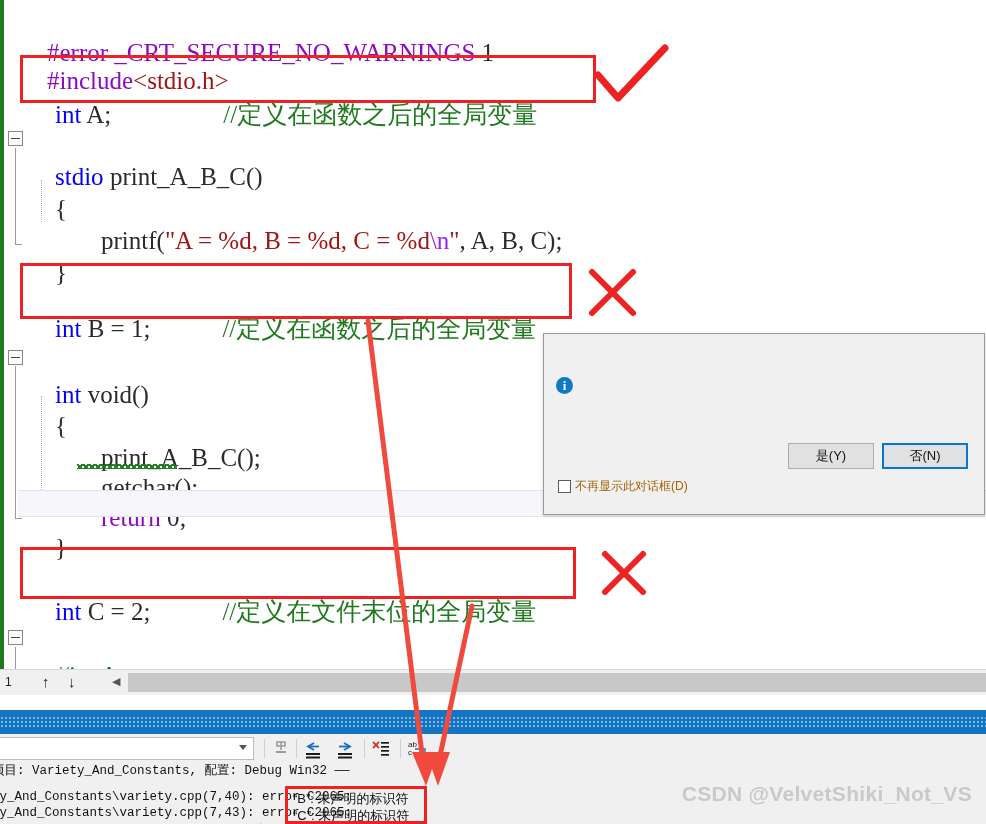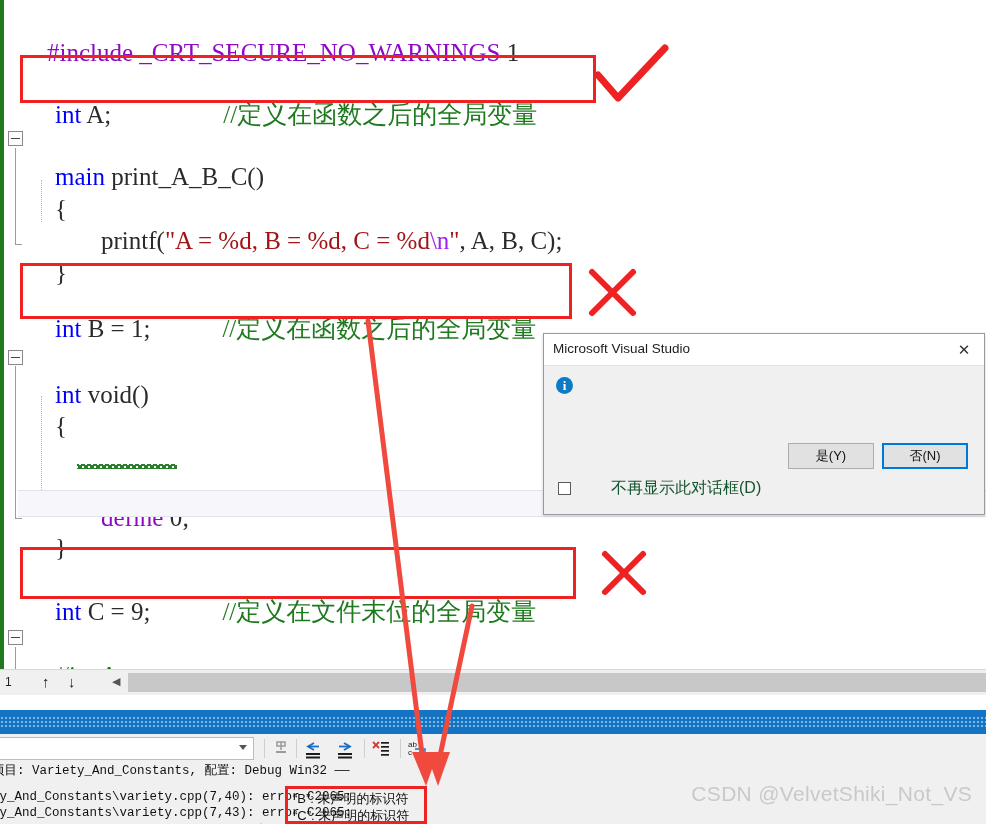--- a/index.html
+++ b/index.html
@@ -112,21 +112,21 @@
   .dlg-btn{
     position:absolute;top:109px;width:86px;height:26px;
     font-size:13px;color:#111;background:#e1e1e1;border:1px solid #adadad;
     box-sizing:border-box;display:flex;align-items:center;justify-content:center;
     cursor:pointer;font-family:"Liberation Sans", sans-serif;
   }
   #dlg-yes{left:244px;}
   #dlg-no{left:338px;background:#e1e1e1;border:2px solid #0078d7;}
   #dlg-check{
     position:absolute;left:14px;top:144px;display:flex;align-items:center;
-    font-size:16px;color:#14532d;gap:36px;
+    font-size:12px;color:#a16207;
   }
   #dlg-check .box{
     width:13px;height:13px;border:1px solid #5a5a5a;background:#fff;
     margin-right:4px;box-sizing:border-box;display:inline-block;
   }
 
   
   #hscroll-row{
     position:absolute;left:0;top:669px;width:986px;height:26px;
     background:#f0f0f0;border-top:1px solid #d8d8d8;
@@ -177,42 +177,46 @@
     font-size:12.5px;color:#111;white-space:pre;
   }
 
   
   #watermark{
     position:absolute;right:14px;bottom:18px;
     font-size:21px;color:#c9c9c9;
     font-family:"Liberation Sans", sans-serif;
     letter-spacing:.3px;
     user-select:none;
+    font-weight:bold;
   }
   svg.overlay{position:absolute;left:0;top:0;width:986px;height:824px;pointer-events:none;}
 </style>
 </head>
 <body>
 
 <div id="editor">
 
   <div class="change-bar" style="top:0;height:678px;"></div>
 
   <div class="code-line" style="top:-3px;">
-    <span class="cl-indent" style="width:22px"></span><span class="pp">#include</span><span class="plain"> </span><span class="ppname">_CRT_SECURE_NO_WARNINGS</span><span class="plain"> </span><span class="plain">1</span>
-  </div>
-
+    <span class="cl-indent" style="width:22px"></span><span class="pp">#error</span><span class="plain"> </span><span class="ppname">_CRT_SECURE_NO_WARNINGS</span><span class="plain"> </span><span class="plain">1</span>
+  </div>
+
+  <div class="code-line" style="top:25px;">
+    <span class="cl-indent" style="width:22px"></span><span class="pp">#include</span><span class="angle">&lt;stdio.h&gt;</span>
+  </div>
 
   <div class="code-line" style="top:59px;">
     <span class="cl-indent" style="width:30px"></span><span class="kw">int</span><span class="plain"> A;</span><span class="cl-indent" style="width:112px"></span><span class="cmt">//定义在函数之后的全局变量</span>
   </div>
 
   <div class="collapse-box" style="left:8px;top:131px;"></div>
   <div class="code-line" style="top:121px;">
-    <span class="cl-indent" style="width:30px"></span><span class="kw">main</span><span class="plain"> print_A_B_C()</span>
+    <span class="cl-indent" style="width:30px"></span><span class="kw">stdio</span><span class="plain"> print_A_B_C()</span>
   </div>
 
   <div class="vline" style="left:15px;top:148px;height:96px;"></div>
   <div class="vline-foot" style="left:15px;top:244px;"></div>
 
   <div class="code-line" style="top:153px;">
     <span class="cl-indent" style="width:30px"></span><span class="plain">{</span>
   </div>
   <div class="vline dotted" style="left:41px;top:180px;height:42px;"></div>
 
@@ -233,53 +237,55 @@
     <span class="cl-indent" style="width:30px"></span><span class="kw">int</span><span class="plain"> void()</span>
   </div>
   <div class="vline" style="left:15px;top:366px;height:152px;"></div>
   <div class="vline-foot" style="left:15px;top:518px;"></div>
 
   <div class="code-line" style="top:370px;">
     <span class="cl-indent" style="width:30px"></span><span class="plain">{</span>
   </div>
   <div class="vline dotted" style="left:41px;top:396px;height:96px;"></div>
 
-
+  <div class="code-line" style="top:402px;">
+    <span class="cl-indent" style="width:76px"></span><span class="plain">print_A_B_C();</span>
+  </div>
+
+  <div class="code-line" style="top:432px;">
+    <span class="cl-indent" style="width:76px"></span><span class="plain">getchar();</span>
+  </div>
   <div class="squiggle" style="left:77px;top:464px;width:100px;"></div>
 
   <div class="code-line" style="top:462px;">
-    <span class="cl-indent" style="width:76px"></span><span class="kw2">define</span><span class="plain"> 0;</span>
+    <span class="cl-indent" style="width:76px"></span><span class="kw2">return</span><span class="plain"> 0;</span>
   </div>
 
   <div class="cur-line-hl" style="top:490px;"></div>
 
   <div class="code-line" style="top:492px;">
     <span class="cl-indent" style="width:30px"></span><span class="plain">}</span>
   </div>
 
   <div class="code-line" style="top:556px;">
-    <span class="cl-indent" style="width:30px"></span><span class="kw">int</span><span class="plain"> C = 9;</span><span class="cl-indent" style="width:72px"></span><span class="cmt">//定义在文件末位的全局变量</span>
+    <span class="cl-indent" style="width:30px"></span><span class="kw">int</span><span class="plain"> C = 2;</span><span class="cl-indent" style="width:72px"></span><span class="cmt">//定义在文件末位的全局变量</span>
   </div>
 
   <div class="collapse-box" style="left:8px;top:630px;"></div>
   <div class="code-line" style="top:620px;">
     <span class="cl-indent" style="width:30px"></span><span class="cmt">//int A;</span>
   </div>
   <div class="vline" style="left:15px;top:647px;height:30px;"></div>
 
   <div class="code-line" style="top:648px;">
     <span class="cl-indent" style="width:30px"></span>
   </div>
 </div>
 
 <div id="dialog">
-  <div id="dlg-title">
-    <span class="t">Microsoft Visual Studio</span>
-    <span id="dlg-close">✕</span>
-  </div>
   <div id="dlg-icon">i</div>
   <div class="dlg-btn" id="dlg-yes">是(Y)</div>
   <div class="dlg-btn" id="dlg-no">否(N)</div>
   <div id="dlg-check">
     <span class="box"></span>
     <span>不再显示此对话框(D)</span>
   </div>
 </div>
 
 <div id="hscroll-row">

